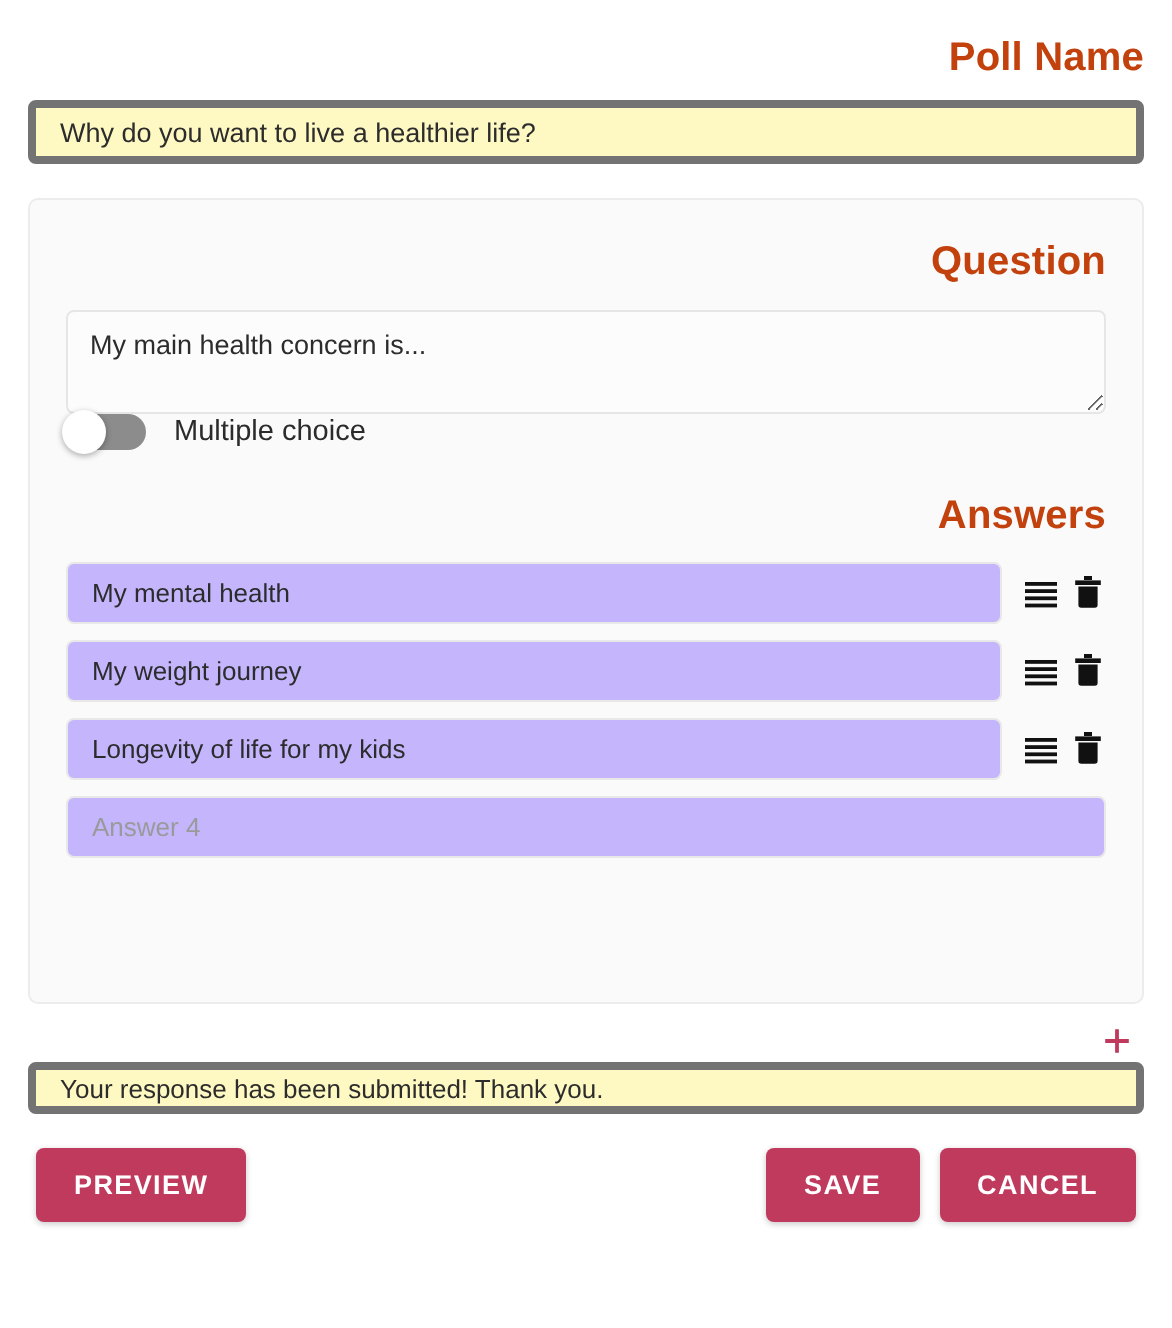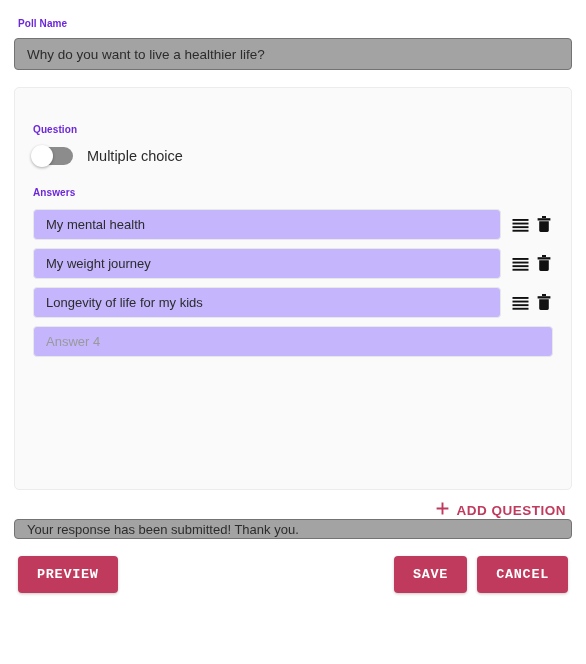--- a/index.html
+++ b/index.html
@@ -18,32 +18,33 @@
   .page {
     position: relative;
     width: 586px;
     height: 664px;
     box-sizing: border-box;
     padding: 0 14px;
   }
 
   
   .section-label {
-    font-size: 10px;
+    font-size: 20px;
     font-weight: 700;
-    color: #6d28d9;
+    color: #c2410c;
     letter-spacing: 0.1px;
+    text-align: right;
   }
 
   
   .text-field {
     box-sizing: border-box;
     width: 100%;
-    background: #a3a3a3;
-    border: 1px solid #737373;
+    background: #fef9c3;
+    border: 4px solid #737373;
     border-radius: 4px;
     font-family: "Liberation Sans", sans-serif;
     font-size: 13.5px;
     color: #2c2c2c;
     padding: 9px 12px;
     outline: none;
   }
   .text-field::placeholder { color: #9a9a9a; }
 
   
@@ -54,21 +55,21 @@
   .question-card {
     box-sizing: border-box;
     margin-top: 17px;
     background: #fafafa;
     border: 1px solid #ececec;
     border-radius: 5px;
     padding: 16px 18px 18px 18px;
     height: 403px;
     position: relative;
   }
-  #question-label { display: block; margin: 20px 0 12px 0; }
+  #question-label { display: block; margin: 4px 0 12px 0; }
 
   .question-textarea {
     box-sizing: border-box;
     width: 100%;
     height: 52px;
     background: #fcfcfc;
     border: 1px solid #e6e6e6;
     border-radius: 4px;
     font-family: "Liberation Sans", sans-serif;
     font-size: 13.5px;
@@ -183,21 +184,21 @@
     display: flex;
     align-items: center;
     margin-top: 17px;
     padding: 0 4px;
   }
   .btn {
     background: #c03a5d;
     color: #ffffff;
     border: none;
     border-radius: 4px;
-    font-family: Liberation Mono, monospace;
+    font-family: Liberation Sans, sans-serif;
     font-size: 13.5px;
     font-weight: 700;
     letter-spacing: 0.7px;
     cursor: pointer;
     height: 37px;
     padding: 0 19px;
     box-shadow: 0 1px 3px rgba(0,0,0,0.22);
   }
   .footer-spacer { flex: 1 1 auto; }
   #save-button { margin-right: 10px; }
@@ -210,20 +211,21 @@
   
   <span class="section-label" id="poll-name-label">Poll Name</span>
 
   <input class="text-field" id="poll-name-input" type="text" value="Why do you want to live a healthier life?" style="">
 
   
   <div class="question-card">
 
     <span class="section-label" id="question-label">Question</span>
 
+    <textarea class="question-textarea" style="">My main health concern is...</textarea>
 
     <div class="toggle-row">
       <div class="switch">
         <div class="knob"></div>
       </div>
       <span class="toggle-text">Multiple choice</span>
     </div>
 
     <span class="section-label" id="answers-label">Answers</span>
 
@@ -296,21 +298,20 @@
   </div>
 
   
   <div class="add-question-row">
     <button class="add-question-btn">
       <span class="plus-icon">
         <svg width="15" height="15" viewBox="0 0 15 15" aria-hidden="true">
           <path d="M7.5 1.6 V13.4 M1.6 7.5 H13.4" stroke="#c03a5d" stroke-width="1.9" stroke-linecap="butt"></path>
         </svg>
       </span>
-      <span>ADD QUESTION</span>
     </button>
   </div>
 
   
 
   <input class="text-field" id="thankyou-input" type="text" value="Your response has been submitted! Thank you." style="">
 
   
   <div class="footer">
     <button class="btn" id="preview-button">PREVIEW</button>

